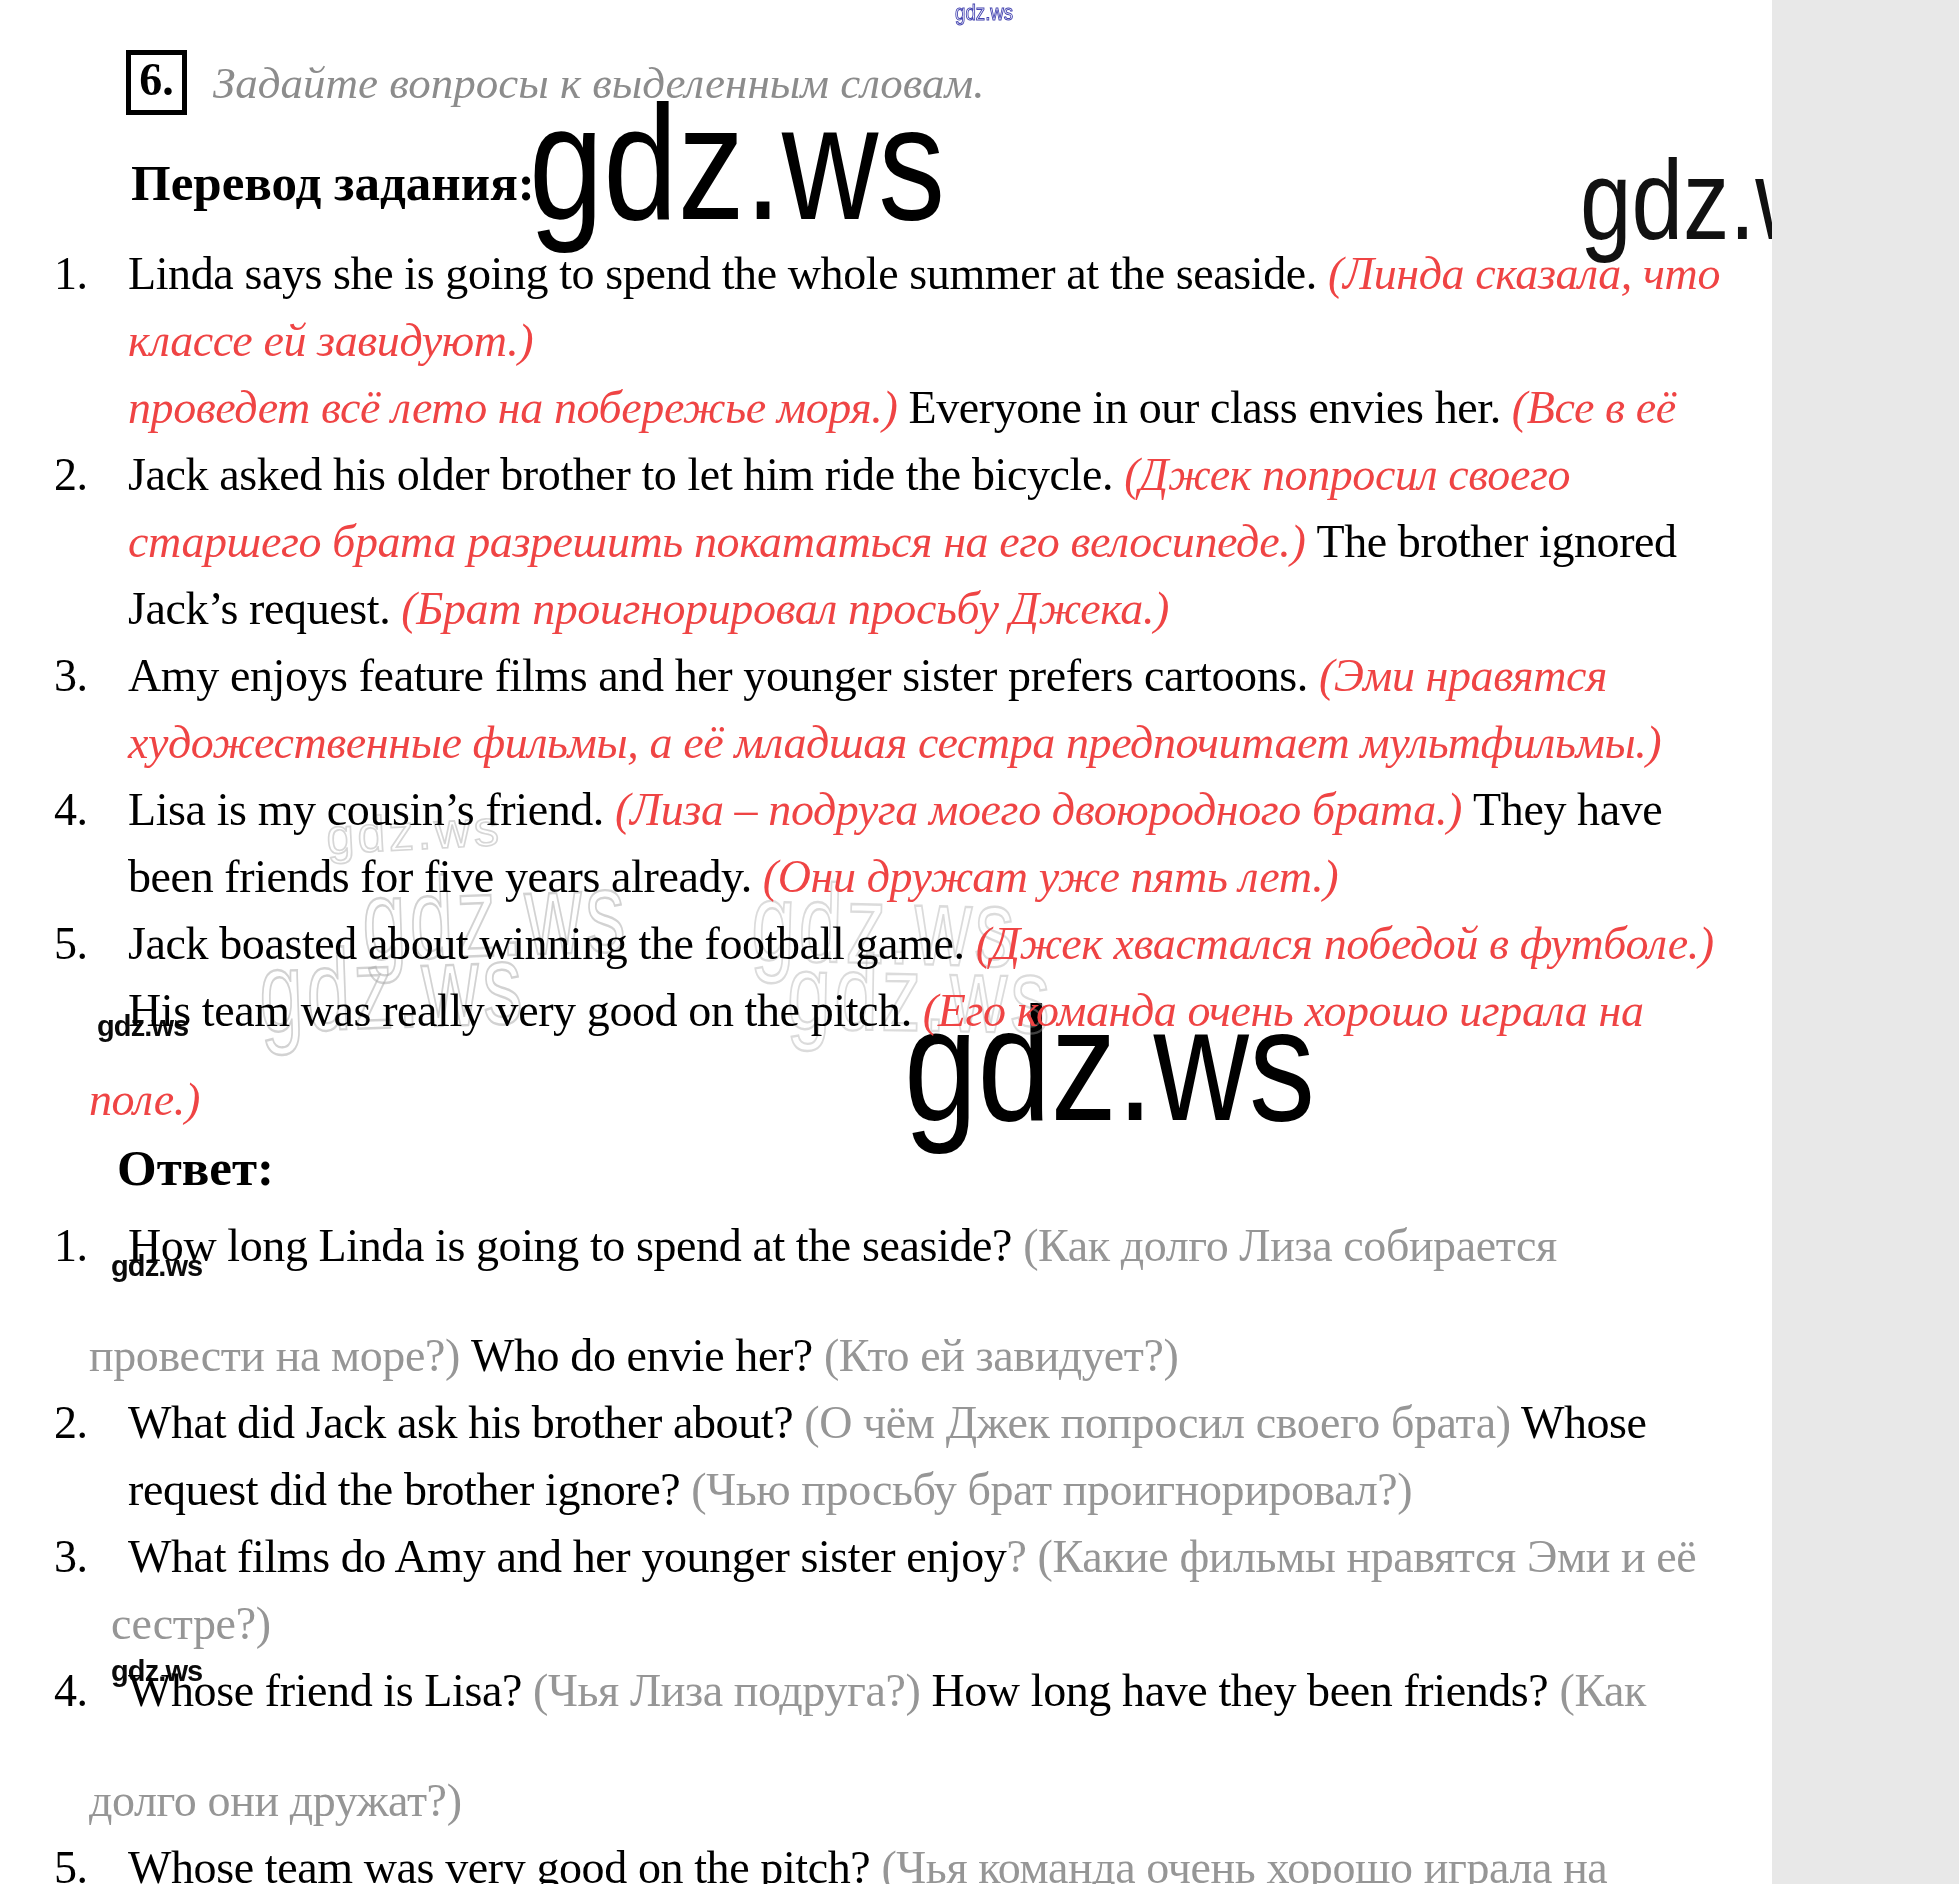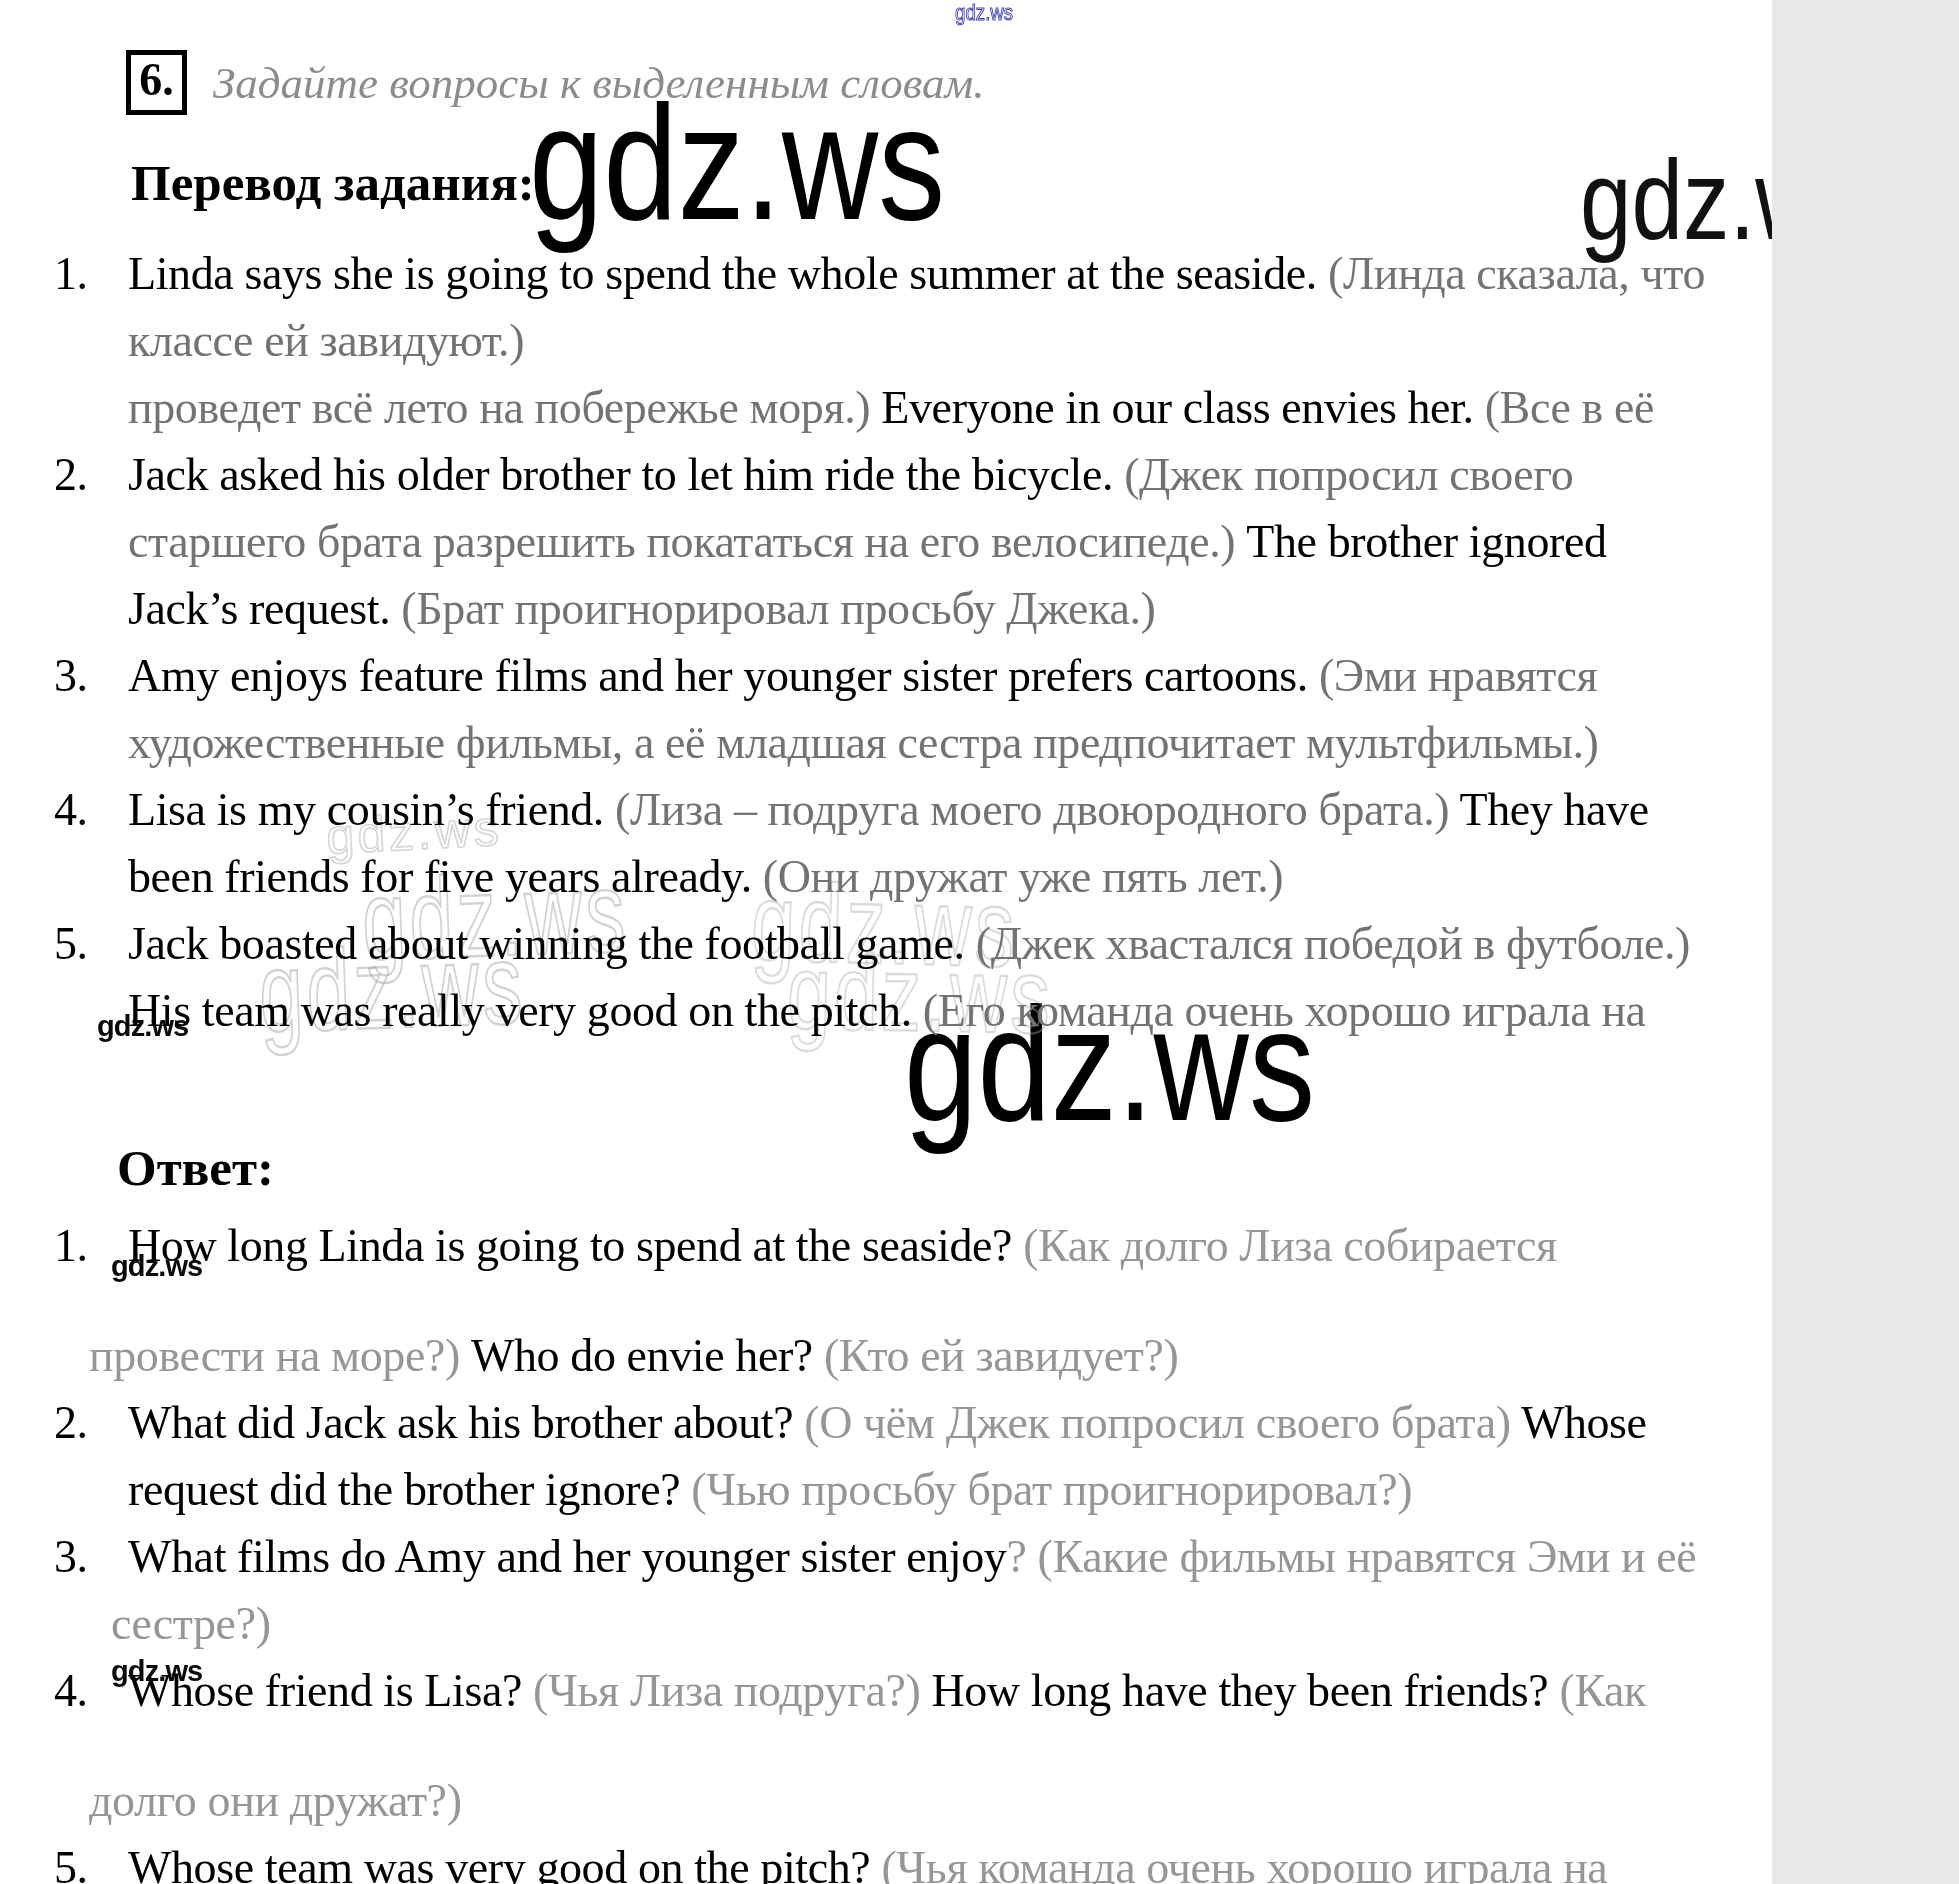--- a/index.html
+++ b/index.html
@@ -39,21 +39,21 @@
   .answers-list{position:absolute;top:1212px;left:128px;width:1781px;}
   .line{
     position:relative;height:67px;line-height:67px;
     font-size:46px;white-space:nowrap;letter-spacing:-0.4px;
   }
   .line.out{margin-left:-39px;margin-top:43px;}
   .line.out-sm{margin-left:-17px;}
   .line.gap-top{margin-top:22px;}
   .num{position:absolute;left:-74px;color:#000;}
   .seg-en{color:#000;}
-  .seg-rui{color:#737373;}
+  .seg-rui{color:#ef4444;font-style:italic;}
   .seg-ru{color:#969696;}
   
   .wm{
     position:absolute;
     font-family:"Liberation Sans", sans-serif;
     line-height:1;white-space:nowrap;
     transform-origin:left top;
     pointer-events:none;
   }
   .wm-big1{left:529px;top:81px;font-size:163px;color:#000;transform:scaleX(.82);}
@@ -121,20 +121,21 @@
         <div class="line"><span class="num">3.</span><span class="seg-en">Amy enjoys feature films and her younger sister prefers cartoons. </span><span class="seg-rui">(Эми нравятся</span></div>
         <div class="line"><span class="seg-rui">художественные фильмы, а её младшая сестра предпочитает мультфильмы.)</span></div>
       </div>
       <div>
         <div class="line"><span class="num">4.</span><span class="seg-en">Lisa is my cousin’s friend. </span><span class="seg-rui">(Лиза – подруга моего двоюродного брата.) </span><span class="seg-en">They have</span></div>
         <div class="line"><span class="seg-en">been friends for five years already. </span><span class="seg-rui">(Они дружат уже пять лет.)</span></div>
       </div>
       <div>
         <div class="line"><span class="num">5.</span><span class="seg-en">Jack boasted about winning the football game. </span><span class="seg-rui">(Джек хвастался победой в футболе.)</span></div>
         <div class="line"><span class="seg-en">His team was really very good on the pitch. </span><span class="seg-rui">(Его команда очень хорошо играла на</span></div>
+        <div class="line out gap-top"><span class="seg-rui">поле.)</span></div>
       </div>
     </div>
   <div class="answers-list">
       <div>
         <div class="line"><span class="num">1.</span><span class="seg-en">How long Linda is going to spend at the seaside? </span><span class="seg-ru">(Как долго Лиза собирается</span></div>
         <div class="line out"><span class="seg-ru">провести на море?) </span><span class="seg-en">Who do envie her? </span><span class="seg-ru">(Кто ей завидует?)</span></div>
       </div>
       <div>
         <div class="line"><span class="num">2.</span><span class="seg-en">What did Jack ask his brother about? </span><span class="seg-ru">(О чём Джек попросил своего брата) </span><span class="seg-en">Whose</span></div>
         <div class="line"><span class="seg-en">request did the brother ignore? </span><span class="seg-ru">(Чью просьбу брат проигнорировал?)</span></div>

